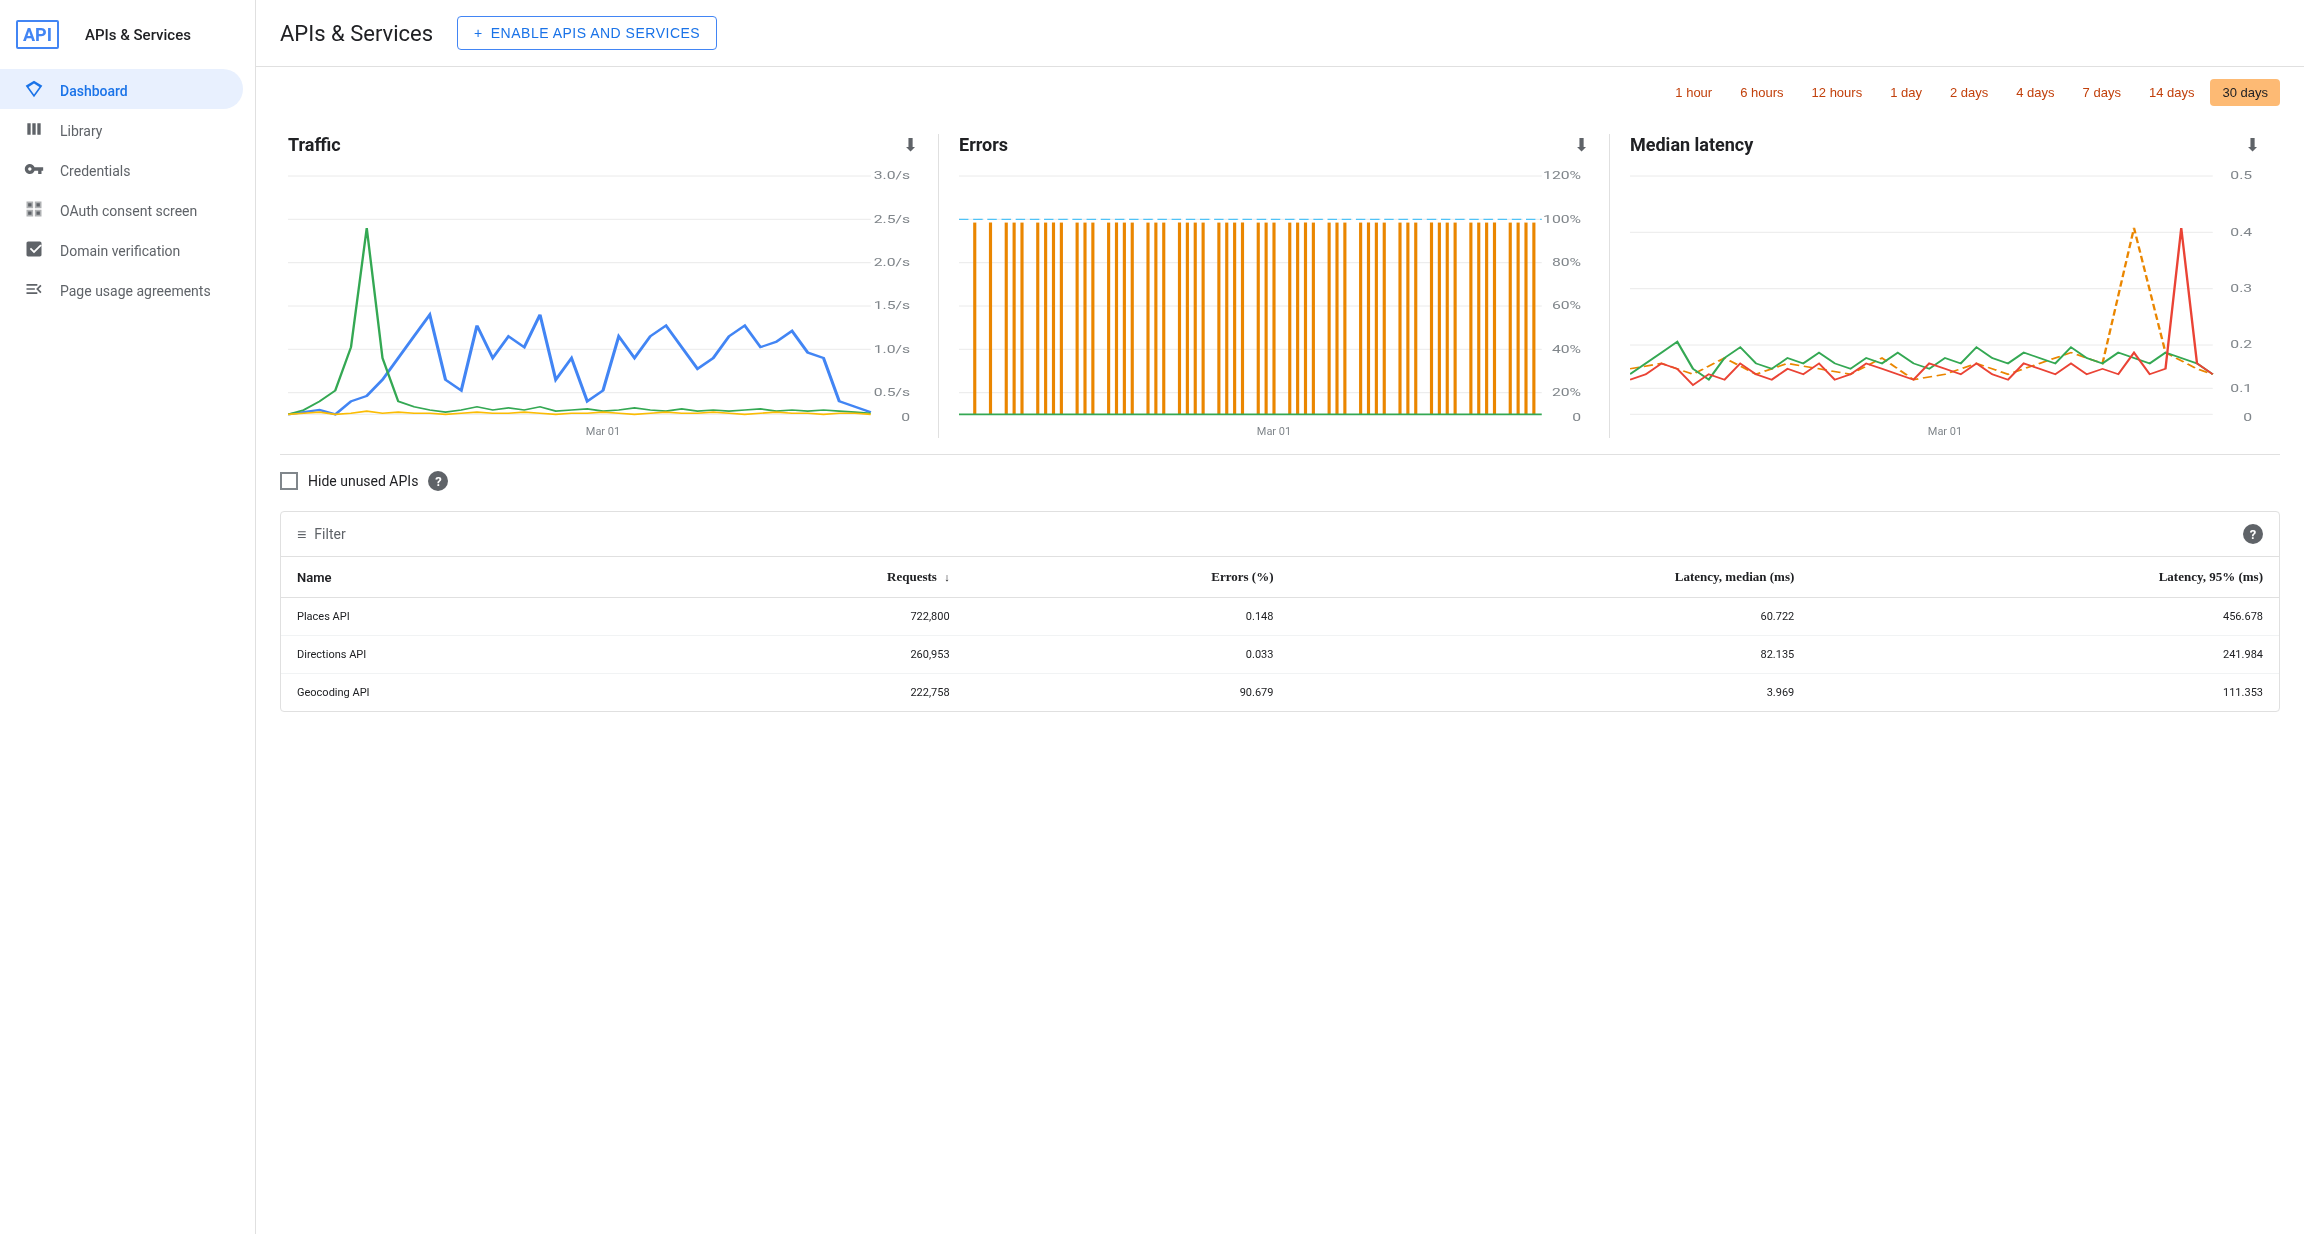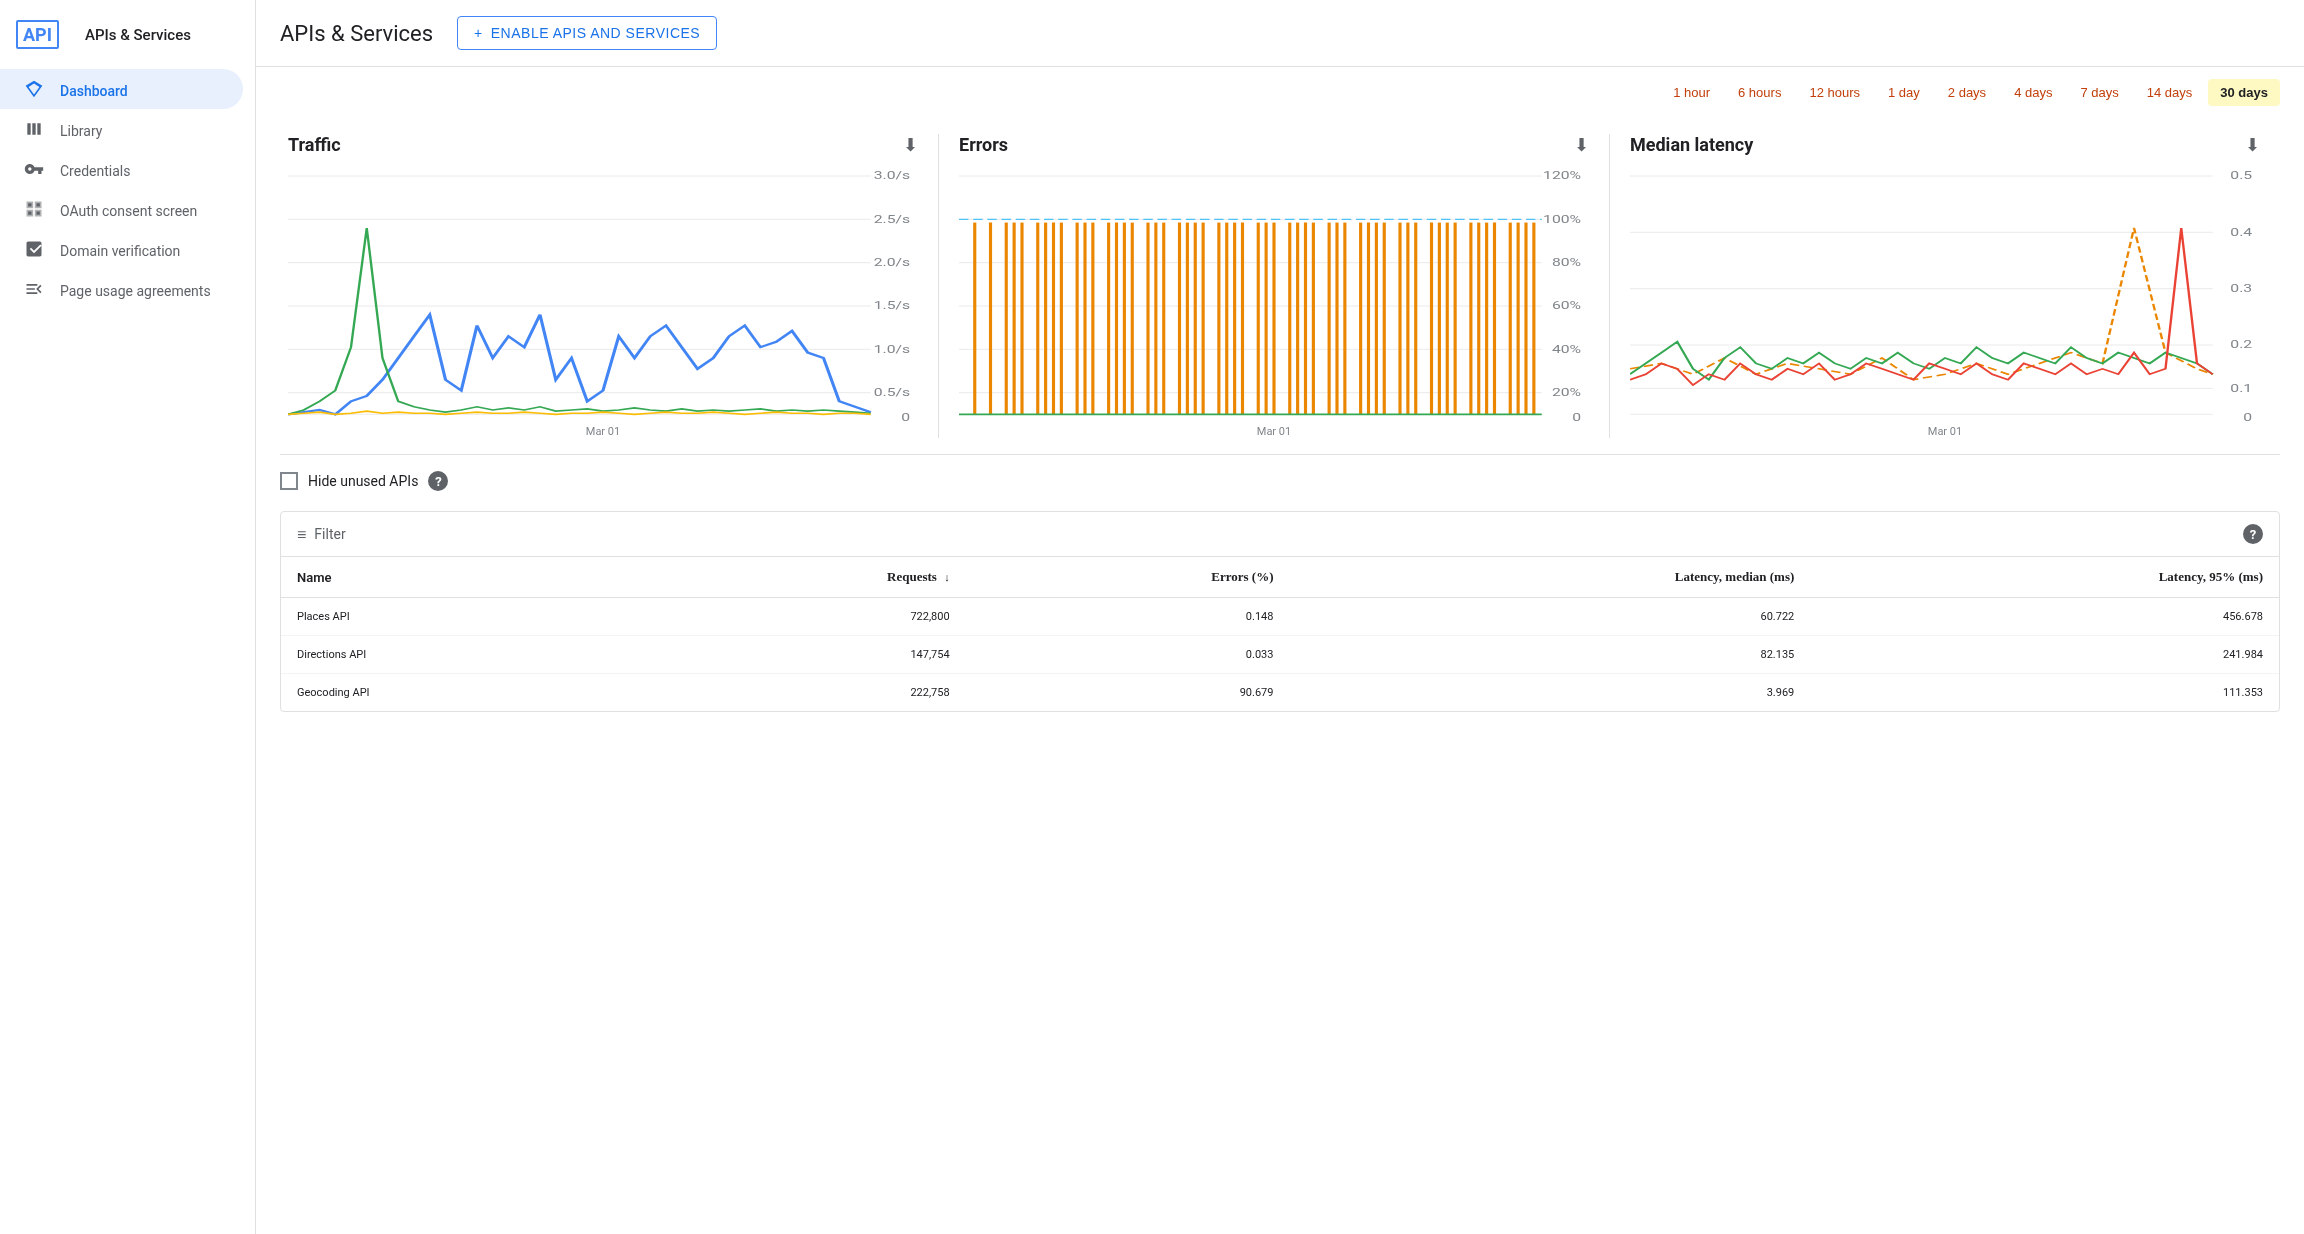--- a/index.html
+++ b/index.html
@@ -111,23 +111,23 @@
       padding: 6px 12px;
       border: none;
       background: transparent;
       color: #c2410c;
       font-size: 13px;
       cursor: pointer;
       border-radius: 4px;
       font-weight: 400;
     }
     .time-btn.active {
-      background: #fef9c3;
-      color: #202124;
-      font-weight: 700;
+      background: #fdba74;
+      color: #202124;
+      font-weight: 400;
     }
 
     
     .charts-section {
       display: flex;
       gap: 0;
       padding: 16px 24px;
       background: #fff;
     }
     .chart-container {
@@ -549,21 +549,21 @@
         <tbody>
           <tr class="table-row">
             <td>Places API</td>
             <td class="num">722,800</td>
             <td class="num">0.148</td>
             <td class="num">60.722</td>
             <td class="num">456.678</td>
           </tr>
           <tr class="table-row">
             <td>Directions API</td>
-            <td class="num">147,754</td>
+            <td class="num">260,953</td>
             <td class="num">0.033</td>
             <td class="num">82.135</td>
             <td class="num">241.984</td>
           </tr>
           <tr class="table-row">
             <td>Geocoding API</td>
             <td class="num">222,758</td>
             <td class="num">90.679</td>
             <td class="num">3.969</td>
             <td class="num">111.353</td>

